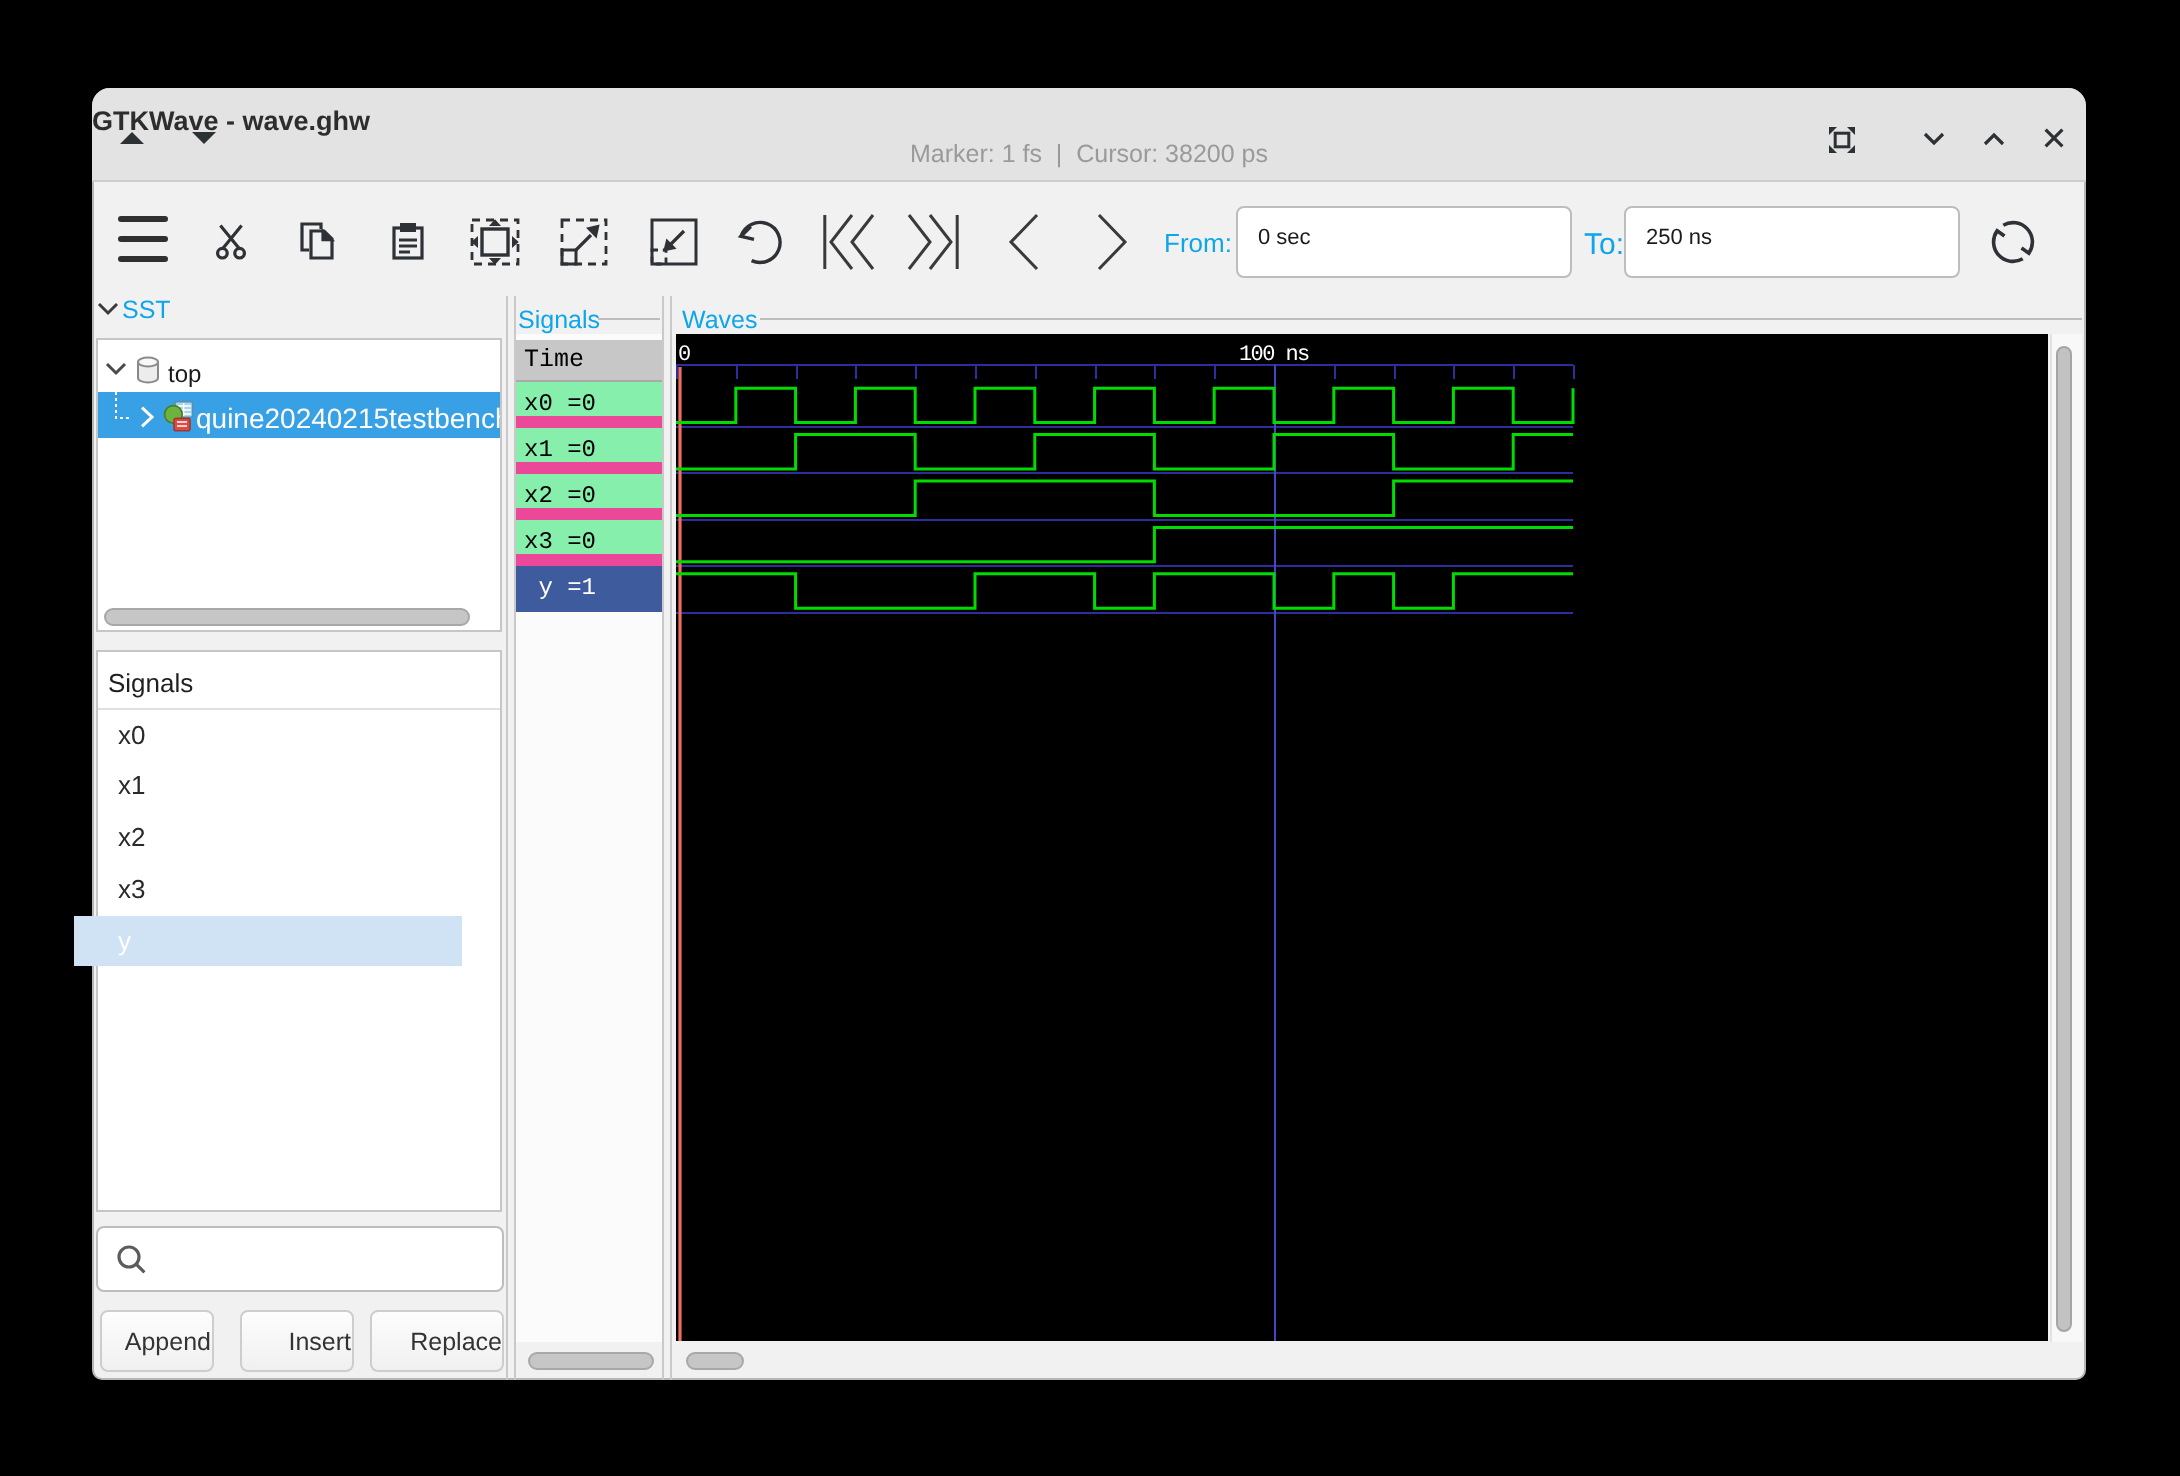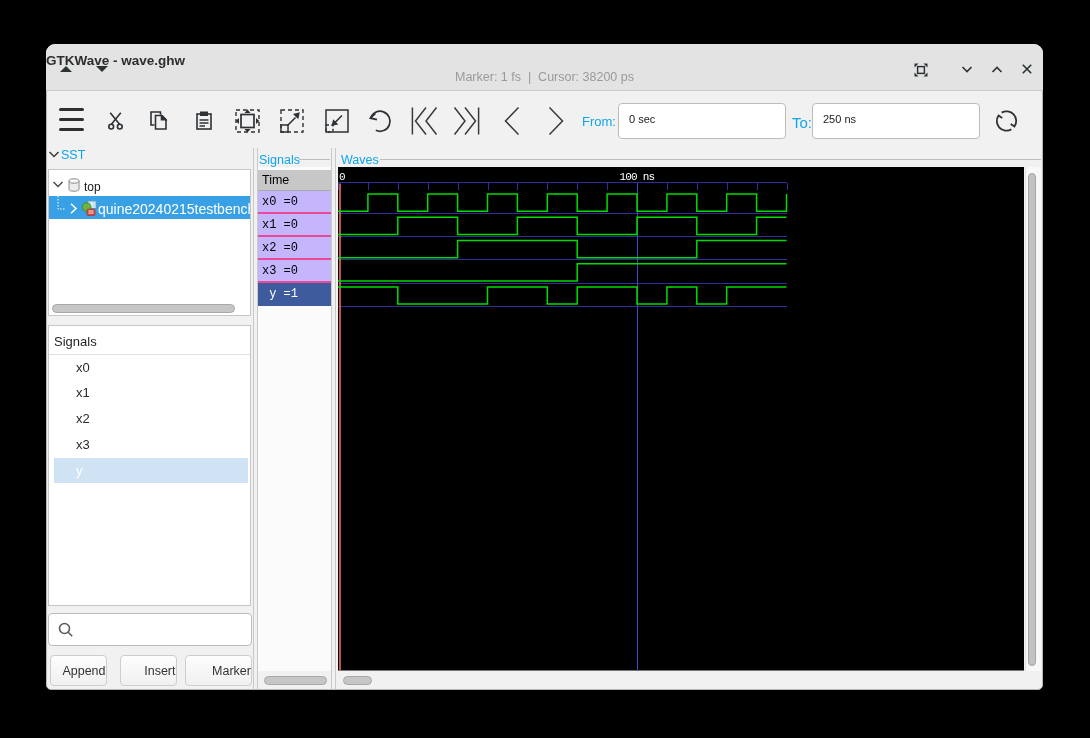--- a/index.html
+++ b/index.html
@@ -9,22 +9,22 @@
 .subtitle{left:46px;top:70px;width:997px;text-align:center;font-size:12.5px;color:#9a9a9a}
 .tri-up{left:60px;top:66px;width:0;height:0;border-left:6px solid transparent;border-right:6px solid transparent;border-bottom:6px solid #2c3134}
 .tri-dn{left:96px;top:66px;width:0;height:0;border-left:6px solid transparent;border-right:6px solid transparent;border-top:6px solid #2c3134}
 svg{position:absolute;overflow:visible}
 .lbl{font-size:12.5px;color:#0ea5e9;white-space:nowrap}
 .entry{background:#fff;border:1px solid #bdbdbd;border-radius:4px}
 .etext{font-size:11px;color:#1a1a1a}
 .box{background:#fff;border:1px solid #c6c6c6}
 .btn{background:linear-gradient(#fdfdfd,#f0f0f0);border:1px solid #cdcdcd;border-radius:4px;font-size:12.5px;color:#333;text-align:right}
 .pill{background:#c6c6c6;border:1px solid #a8a8a8;border-radius:5px}
-.srow{left:258px;width:72.5px;height:23.2px;font-family:"Liberation Mono",monospace;font-size:12px;color:#000;line-height:23.2px;padding-left:4px;background:#c4b5fd;border-bottom:2px solid #ec4899;white-space:pre}
-.frow{left:54px;width:194px;height:25.8px;font-size:13px;color:#2a2a2a;line-height:25.8px;padding-left:22px}
+.srow{left:258px;width:72.5px;height:23.2px;font-family:"Liberation Mono",monospace;font-size:12px;color:#000;line-height:23.2px;padding-left:4px;background:#86efac;border-bottom:6px solid #ec4899;white-space:pre}
+.frow{left:37px;width:194px;height:25.8px;font-size:13px;color:#2a2a2a;line-height:25.8px;padding-left:22px}
 </style></head><body>
 <div class="abs win"></div>
 <div class="abs titlebar"></div>
 <div class="abs title">GTKWave - wave.ghw</div>
 <div class="abs subtitle">Marker: 1 fs&nbsp; |&nbsp; Cursor: 38200 ps</div>
 <div class="abs tri-up"></div>
 <div class="abs tri-dn"></div>
 
 <svg class="abs" style="left:914px;top:63px" width="14" height="14" viewBox="0 0 14 14" fill="none" stroke="#2c3134">
  <rect x="3.6" y="3.6" width="6.8" height="6.8" stroke-width="1.5"></rect>
@@ -153,31 +153,31 @@
 <div class="abs frow" style="top:457.7px;background:#cfe3f5;color:#fff">y</div>
 
 <div class="abs entry" style="left:48px;top:613px;width:204px;height:33px"></div>
 <svg class="abs" style="left:58px;top:622px" width="16" height="16" viewBox="0 0 16 16" fill="none" stroke="#5c5c5c" stroke-width="1.6">
  <circle cx="6.5" cy="6.5" r="5"></circle>
     <path d="M10.2,10.2 L14.2,14.2"></path>
 </svg>
 
 <div class="abs btn" style="left:49.5px;top:655px;width:57px;height:31px;line-height:30px">Append</div>
 <div class="abs btn" style="left:119.5px;top:655px;width:57px;height:31px;line-height:30px">Insert</div>
-<div class="abs btn" style="left:185px;top:655px;width:67px;height:31px;line-height:30px">Marker</div>
+<div class="abs btn" style="left:185px;top:655px;width:67px;height:31px;line-height:30px">Replace</div>
 
 <div class="abs" style="left:253px;top:148px;width:1px;height:542px;background:#c9c9c9"></div>
 <div class="abs" style="left:257px;top:148px;width:1px;height:542px;background:#c9c9c9"></div>
 <div class="abs" style="left:330.5px;top:148px;width:1px;height:542px;background:#c9c9c9"></div>
 <div class="abs" style="left:334.5px;top:148px;width:1px;height:542px;background:#c9c9c9"></div>
 
 <div class="abs lbl" style="left:259px;top:152.5px">Signals</div>
 <div class="abs" style="left:299px;top:159px;width:31px;height:1px;background:#bdbdbd"></div>
 <div class="abs" style="left:258px;top:167px;width:72.5px;height:503.5px;background:#fbfbfb"></div>
-<div class="abs" style="left:258px;top:169.5px;width:72.5px;height:21px;background:#c7c7c7;border-bottom:1px solid #aaa;font-family:Liberation Sans, sans-serif;font-size:12.5px;color:#000;line-height:21px;padding-left:4px;box-sizing:border-box">Time</div>
+<div class="abs" style="left:258px;top:169.5px;width:72.5px;height:21px;background:#c7c7c7;border-bottom:1px solid #aaa;font-family:Liberation Mono, monospace;font-size:12.5px;color:#000;line-height:21px;padding-left:4px;box-sizing:border-box">Time</div>
 <div class="abs srow" style="top:190.5px">x0 =0</div>
 <div class="abs srow" style="top:213.7px">x1 =0</div>
 <div class="abs srow" style="top:236.9px">x2 =0</div>
 <div class="abs srow" style="top:260.1px">x3 =0</div>
 <div class="abs srow" style="top:283.3px;background:#3d5b9d;color:#fff;border-bottom:none"> y =1</div>
 
 <div class="abs lbl" style="left:341px;top:152.5px">Waves</div>
 <div class="abs" style="left:380px;top:159px;width:661px;height:1px;background:#bdbdbd"></div>
 
 <svg class="abs" style="left:338px;top:167px;overflow:hidden" width="686" height="503.5" viewBox="0 0 686 503.5">

